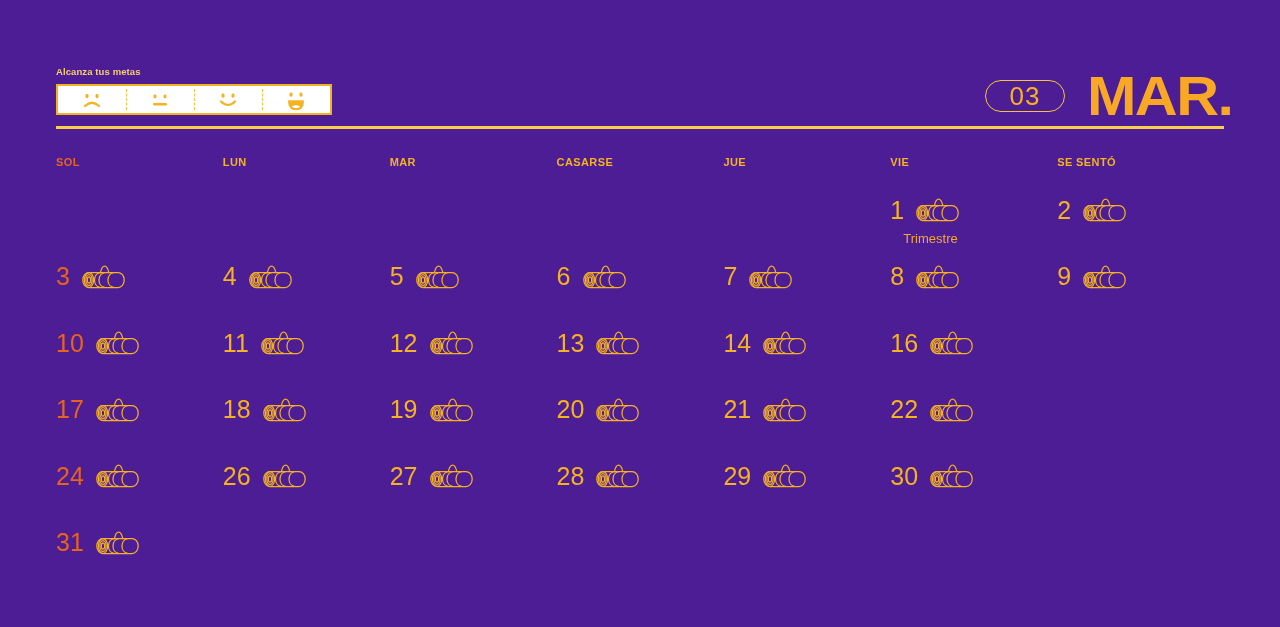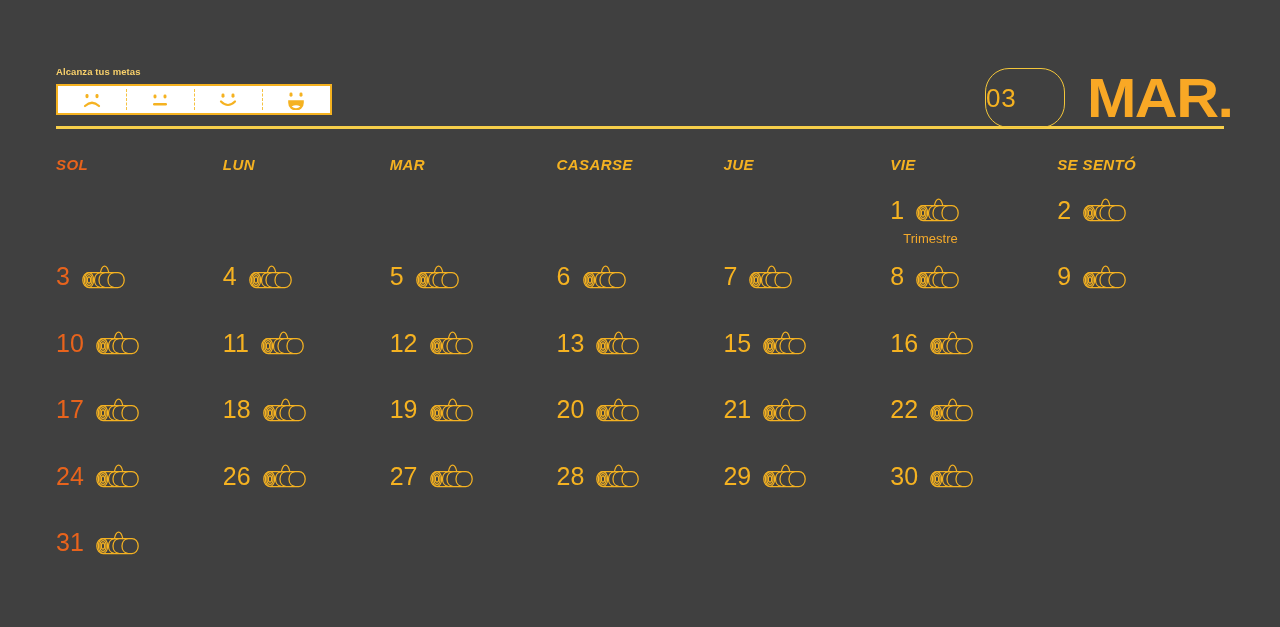--- a/index.html
+++ b/index.html
@@ -10,21 +10,21 @@
     height: 627px;
     background: #ffffff;
     font-family: "Liberation Sans", sans-serif;
     overflow: hidden;
   }
 
   #page {
     position: relative;
     width: 1280px;
     height: 627px;
-    background: #404040;
+    background: #4c1d95;
   }
 
   
   .header {
     position: absolute;
     left: 0;
     top: 0;
     width: 1280px;
     height: 140px;
   }
@@ -86,25 +86,26 @@
     position: absolute;
     right: 56px;
     top: 68px;
     display: flex;
     align-items: center;
     gap: 22px;
   }
 
   .month-badge {
     width: 80px;
-    height: 60px;
+    height: 32px;
     border: 1.6px solid #F3C63A;
     border-radius: 24px;
     display: flex;
     align-items: center;
+    justify-content: center;
   }
   .month-badge span {
     font-size: 26px;
     font-weight: 400;
     color: #F5B221;
     letter-spacing: 1px;
     line-height: 1;
   }
 
   .month-name {
@@ -127,26 +128,25 @@
   }
 
   .weekday-row {
     display: grid;
     grid-template-columns: repeat(7, 1fr);
     height: 34px;
     align-items: flex-start;
   }
 
   .weekday {
-    font-size: 15px;
+    font-size: 11px;
     font-weight: 700;
     letter-spacing: 0.4px;
     color: #F5B221;
     white-space: nowrap;
-    font-style: italic;
   }
   .weekday.sun { color: #E8631C; }
 
   .week-row {
     display: grid;
     grid-template-columns: repeat(7, 1fr);
     height: 66.5px;
   }
 
   .day-cell {
@@ -527,21 +527,21 @@
                     <path d="M24.5 10.6 a6.6 7.5 0 0 0 0 14.8"></path>
                     <path d="M33.5 10.6 a6.6 7.5 0 0 0 0 14.8"></path>
                     <path d="M20.4 10.6 q1.4 -6.4 4.2 -6.4 q2.8 0 4.2 6.4"></path>
                   </g>
                 </svg>
               </span>
             </div>
           </div>
           <div class="day-cell">
             <div class="day-top">
-              <div class="day-num">15</div>
+              <div class="day-num">14</div>
               <span>
                 <svg width="50" height="30" viewBox="0 0 50 30" class="bag-icon">
                   <g fill="none" stroke="#F5B221" stroke-width="1.25" stroke-linecap="round" stroke-linejoin="round">
                     <path d="M9 10.5 h29 a6.2 7.5 0 0 1 0 15 h-29 a6.2 7.5 0 0 1 0 -15 z"></path>
                     <ellipse cx="9" cy="18" rx="4.6" ry="7.4"></ellipse>
                     <ellipse cx="9" cy="18" rx="3.1" ry="5.4"></ellipse>
                     <ellipse cx="9" cy="18" rx="1.7" ry="3.2"></ellipse>
                     <path d="M20 10.6 a6.6 7.5 0 0 0 0 14.8"></path>
                     <path d="M24.5 10.6 a6.6 7.5 0 0 0 0 14.8"></path>
                     <path d="M33.5 10.6 a6.6 7.5 0 0 0 0 14.8"></path>

